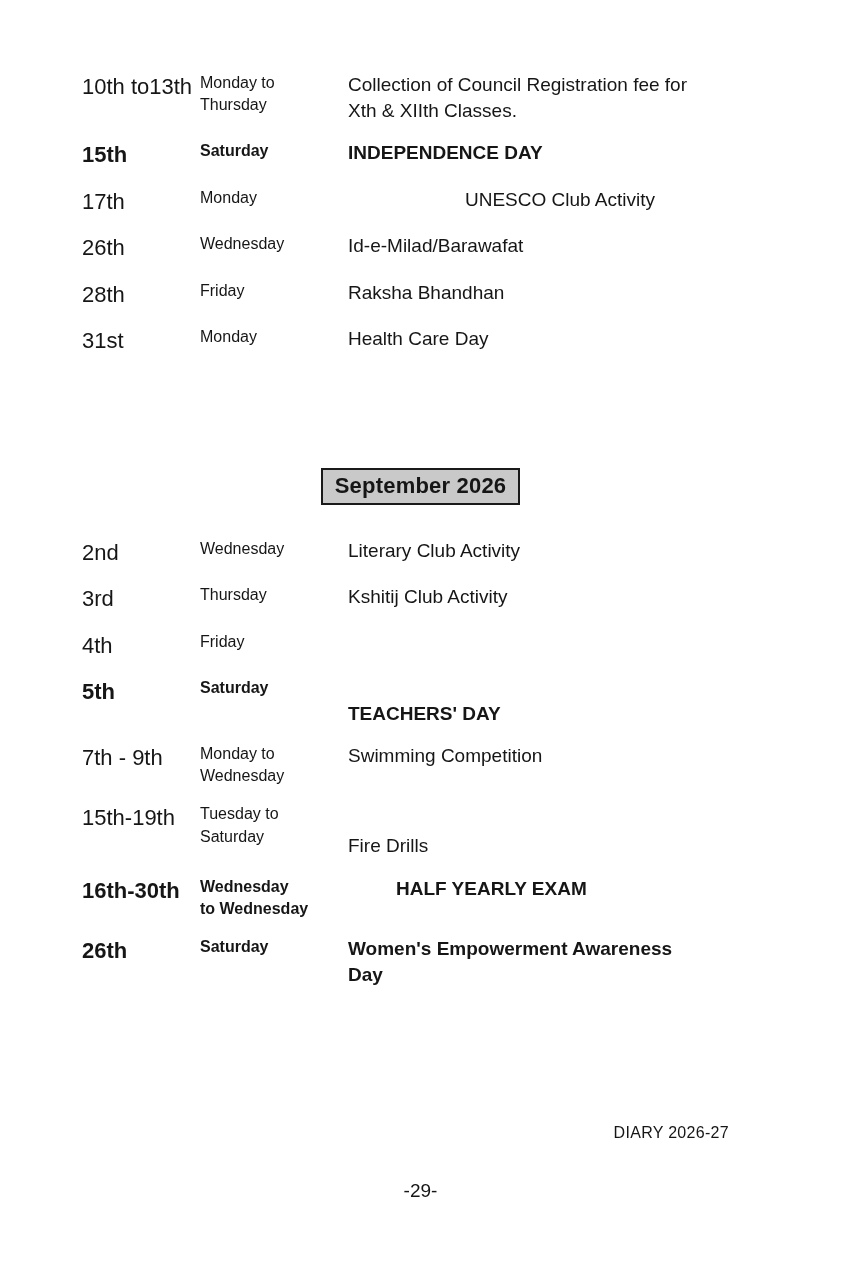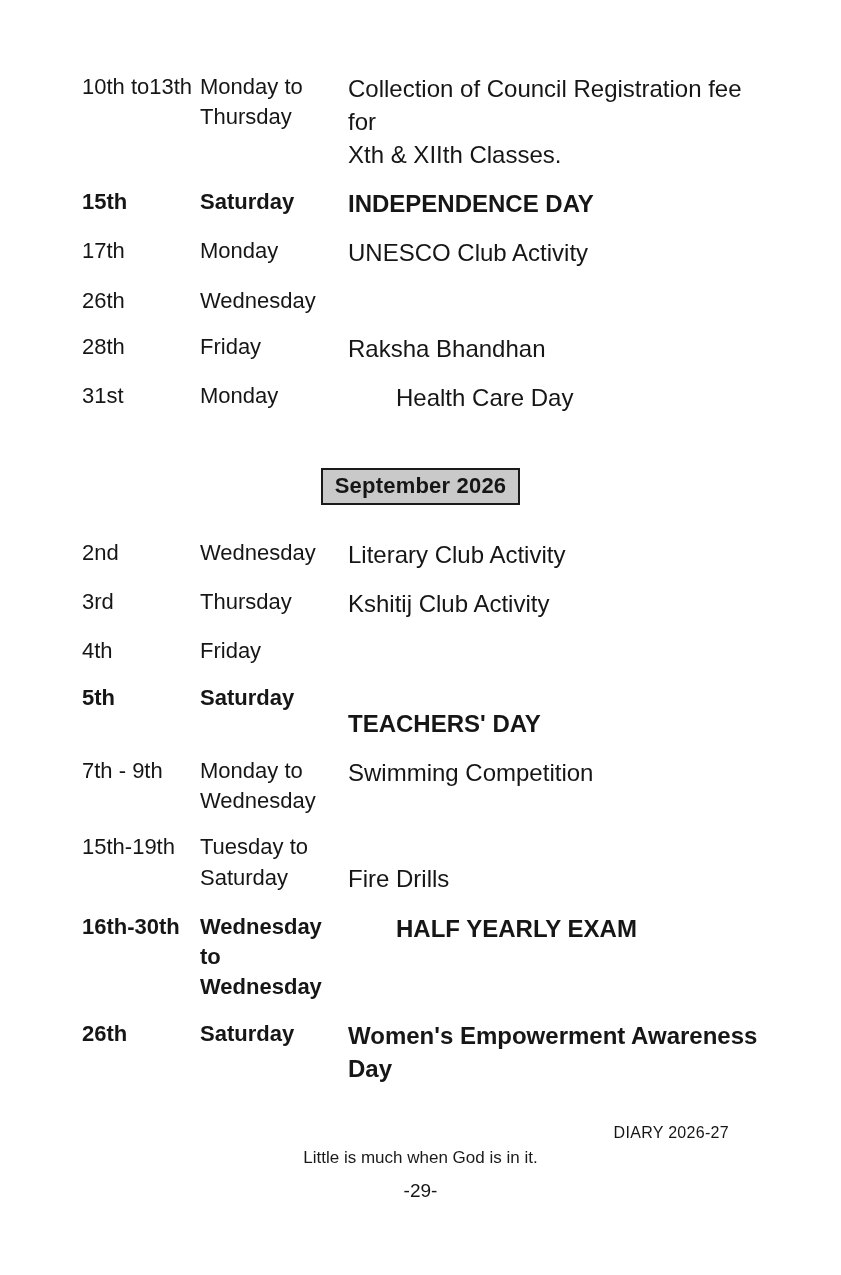--- a/index.html
+++ b/index.html
@@ -37,26 +37,26 @@
 
   .col-date {
     width: 118px;
     flex: 0 0 118px;
     font-size: 22px;
     line-height: 1.38;
   }
   .col-day {
     width: 148px;
     flex: 0 0 148px;
-    font-size: 22px;
+    font-size: 16px;
     line-height: 1.38;
   }
   .col-event {
     flex: 1 1 auto;
-    font-size: 24px;
+    font-size: 19px;
     line-height: 1.38;
   }
   .row.bold .col-date,
   .row.bold .col-day,
   .row.bold .col-event {
     font-weight: bold;
   }
 
   .month-heading-wrap {
     position: absolute;
@@ -118,38 +118,39 @@
 
     <div class="row bold">
       <div class="col-date">15th</div>
       <div class="col-day" style="white-space: pre-line;">Saturday</div>
       <div class="col-event" style="white-space: pre-line;">INDEPENDENCE DAY</div>
     </div>
 
     <div class="row">
       <div class="col-date">17th</div>
       <div class="col-day" style="white-space: pre-line;">Monday</div>
-      <div class="col-event" style="white-space: pre-line;">UNESCO Club Activity</div>
+      <div class="col-event" style="white-space: pre-line; text-align: center;">UNESCO Club Activity</div>
     </div>
 
     <div class="row">
       <div class="col-date">26th</div>
       <div class="col-day" style="white-space: pre-line;">Wednesday</div>
+      <div class="col-event" style="white-space: pre-line;">Id-e-Milad/Barawafat</div>
     </div>
 
     <div class="row">
       <div class="col-date">28th</div>
       <div class="col-day" style="white-space: pre-line;">Friday</div>
       <div class="col-event" style="white-space: pre-line;">Raksha Bhandhan</div>
     </div>
 
     <div class="row">
       <div class="col-date">31st</div>
       <div class="col-day" style="white-space: pre-line;">Monday</div>
-      <div class="col-event" style="white-space: pre-line; margin-left: 48px;">Health Care Day</div>
+      <div class="col-event" style="white-space: pre-line;">Health Care Day</div>
     </div>
 
   </div>
 
   <div class="month-heading-wrap" style="top: 468px;">
     <span class="month-heading">September 2026</span>
   </div>
 
   <div class="entries" style="top: 538px;">
 
@@ -199,17 +200,16 @@
 
     <div class="row bold">
       <div class="col-date">26th</div>
       <div class="col-day" style="white-space: pre-line;">Saturday</div>
       <div class="col-event" style="white-space: pre-line;">Women's Empowerment Awareness
 Day</div>
     </div>
 
   </div>
 
-  <div class="footer-quote">Little is much when God is in it.</div>
   <div class="page-number">-29-</div>
   <div class="diary-label">DIARY 2026-27</div>
 
 </div>
 
 </body></html>

